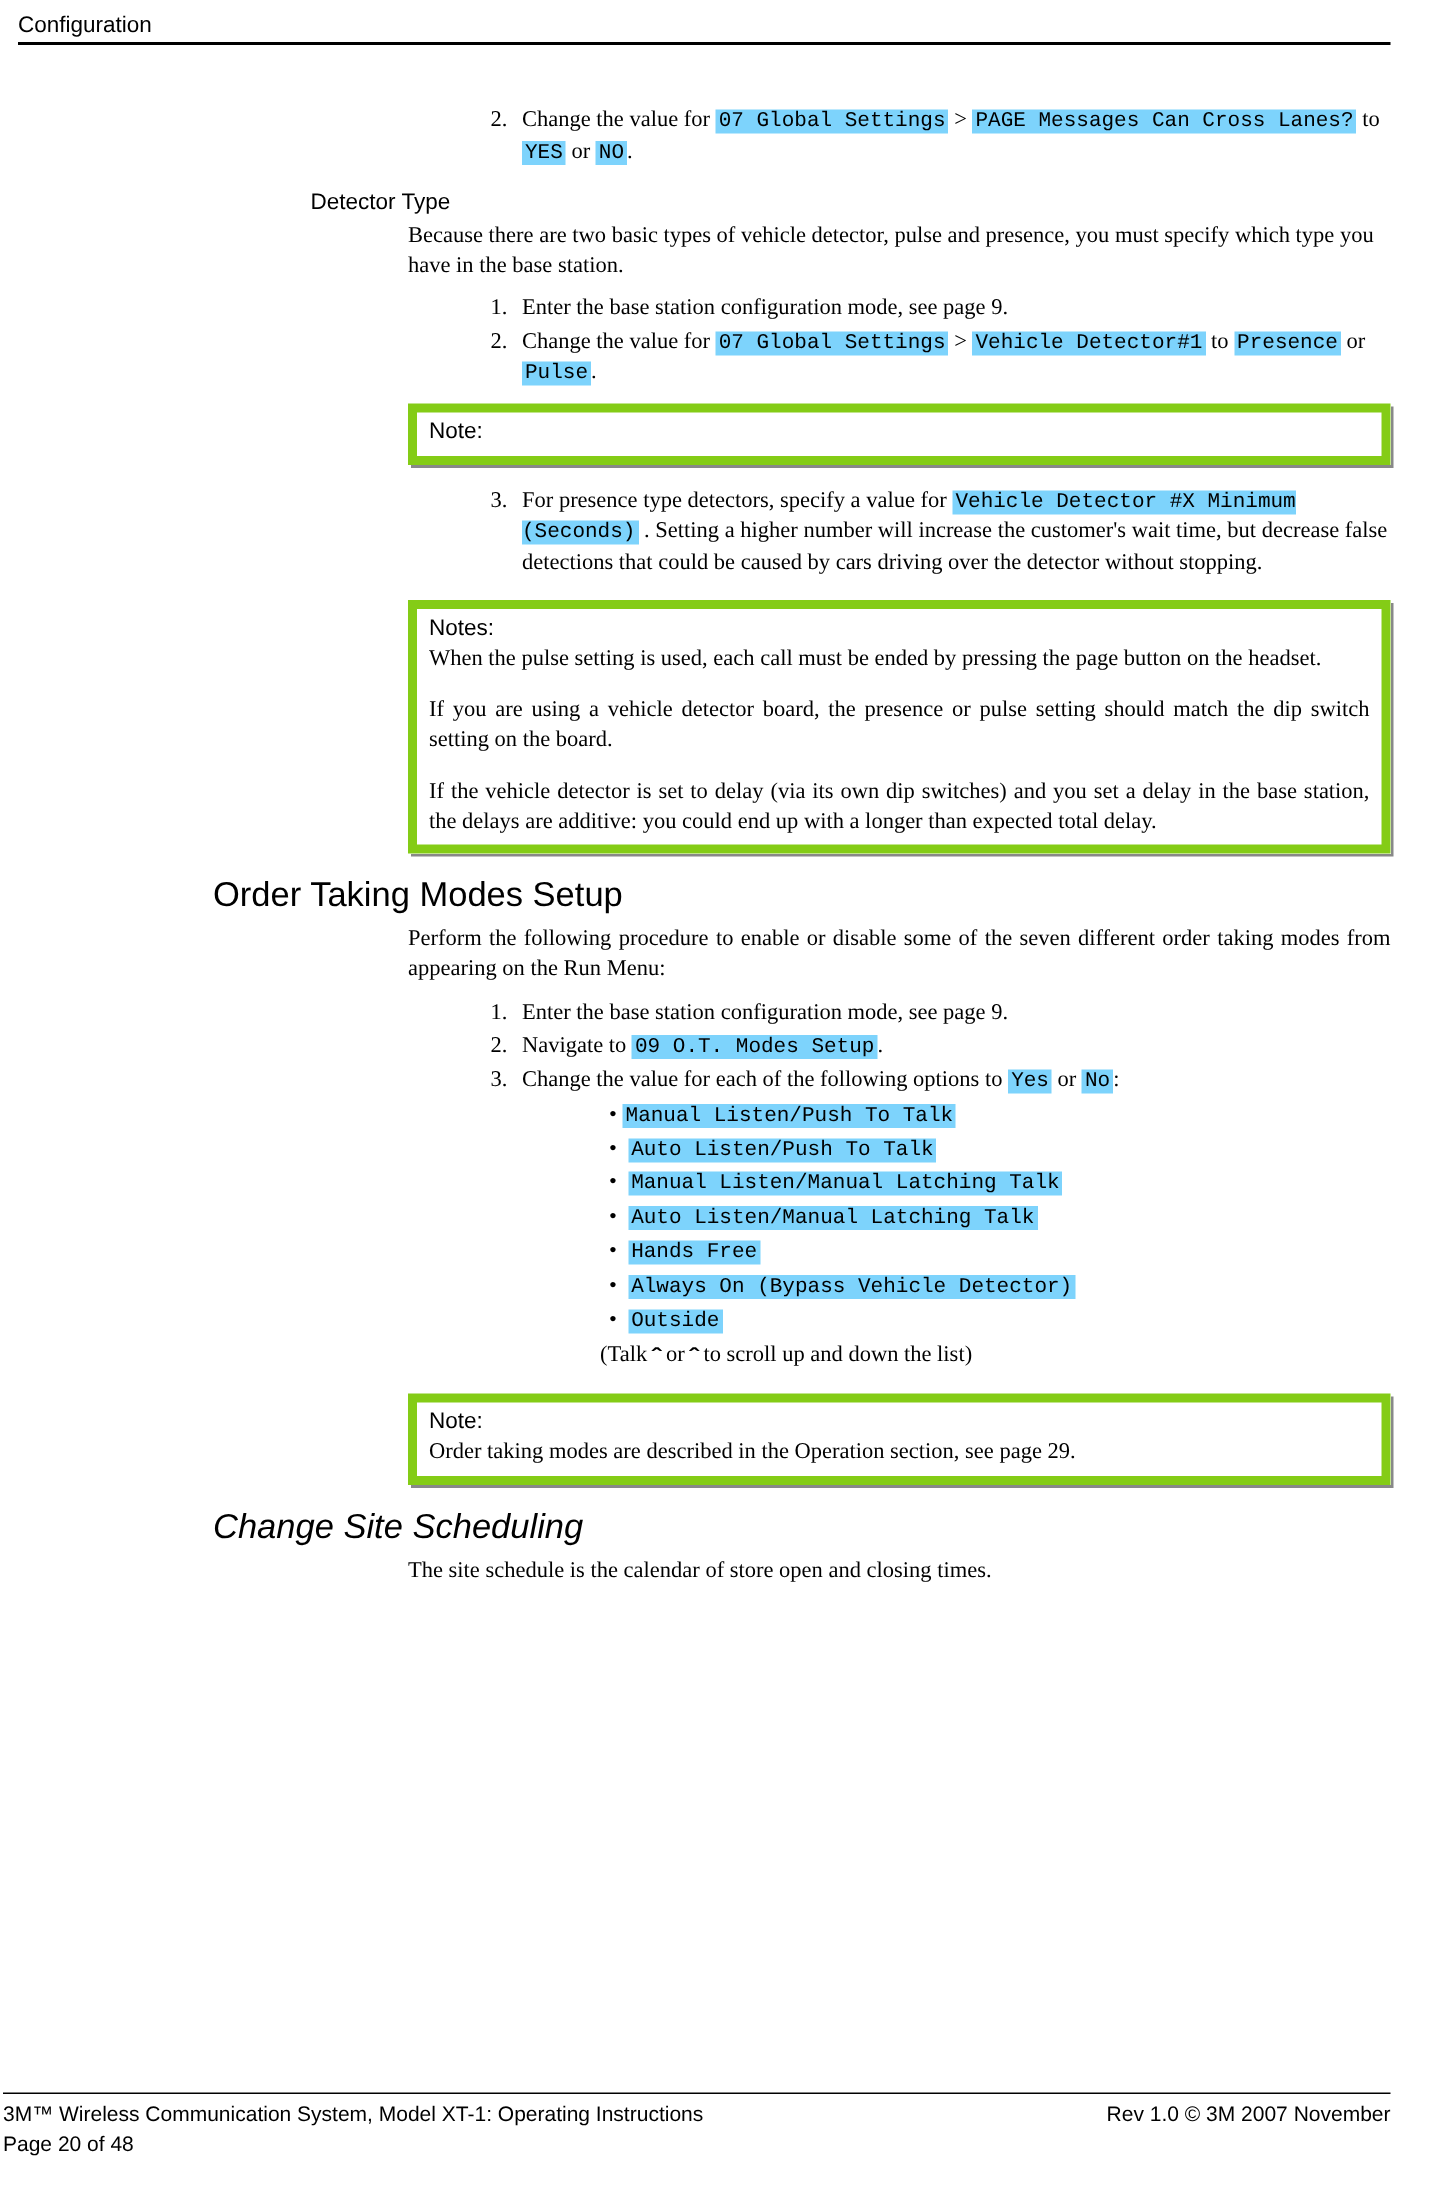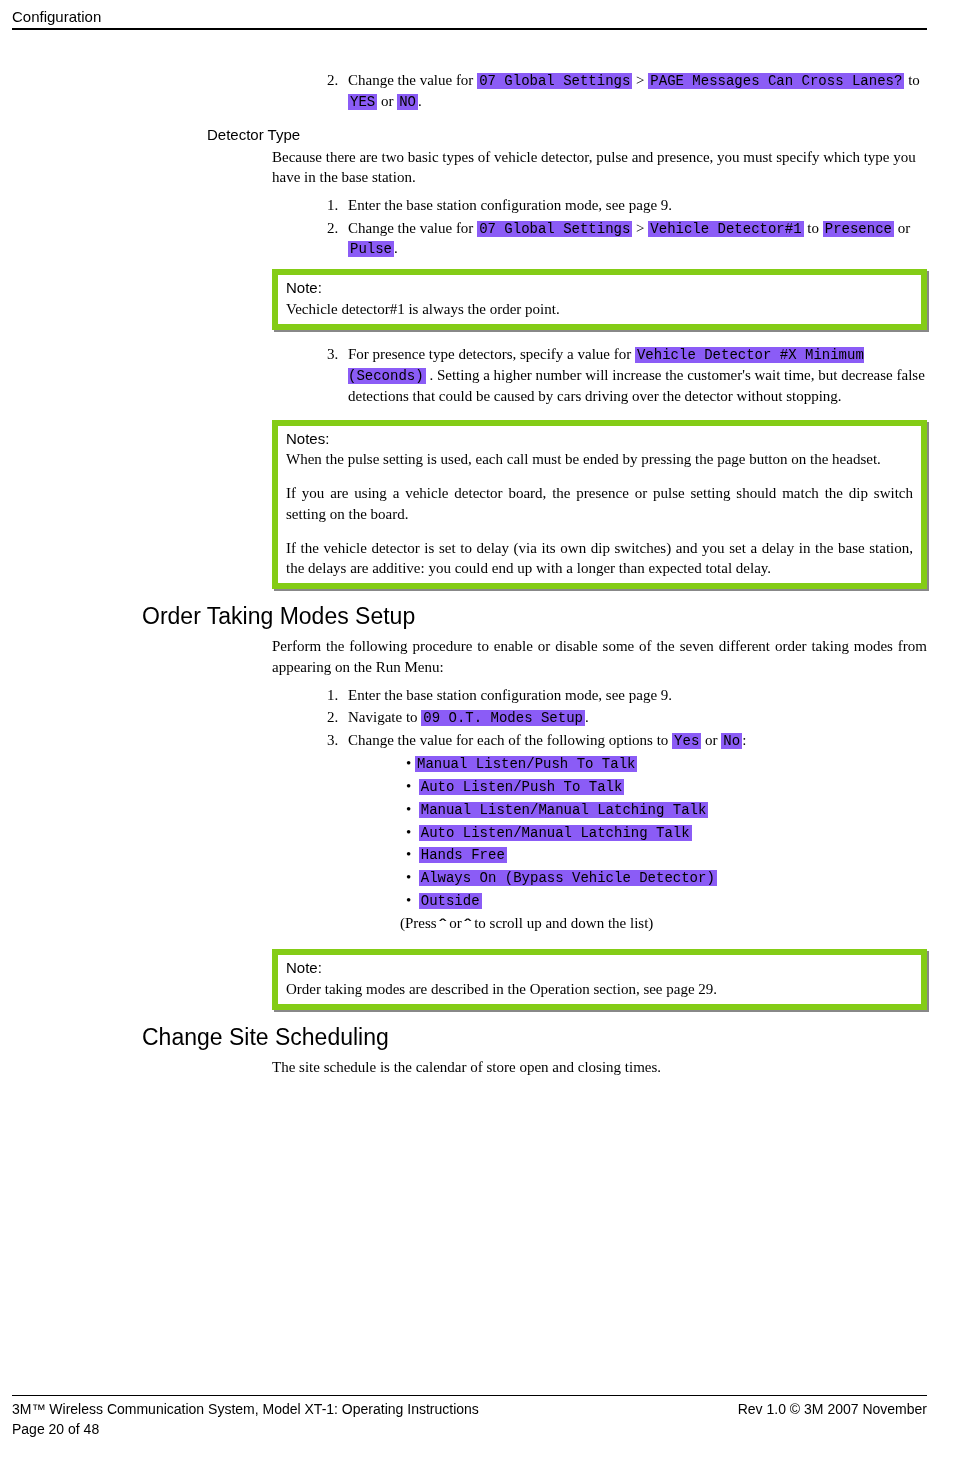--- a/index.html
+++ b/index.html
@@ -42,21 +42,21 @@
     margin: 0 0 14px 0;
     padding-left: 70px;
     text-indent: 0;
   }
   ol.numlist li {
     margin-bottom: 2px;
     padding-left: 6px;
     line-height: 1.35;
   }
   .hl {
-    background-color: #8b5cf6;
+    background-color: #7dd3fc;
     font-family: "Courier New", Courier, monospace;
     font-size: 14px;
     padding: 0 2px;
   }
   .sub-head {
     font-family: Arial, Helvetica, sans-serif;
     font-size: 15px;
     margin-bottom: 4px;
   }
   .section-head {
@@ -102,21 +102,21 @@
   .bullet-list li.first::before {
     content: "• ";
     margin-left: 0;
   }
   .press-note {
     margin-left: 52px;
   }
   .footer {
     position: absolute;
     bottom: 20px;
-    left: 12px;
+    left: 2px;
     right: 40px;
     font-family: Arial, Helvetica, sans-serif;
     font-size: 14px;
   }
   .hr-bottom {
     border: none;
     border-top: 1.5px solid #000;
     margin: 0 0 5px 0;
   }
   .footer-row {
@@ -158,21 +158,20 @@
     <ol class="numlist" style="margin-bottom:6px;">
       <li>Enter the base station configuration mode, see page 9.</li>
       <li>
         <span>Change the value for </span>
         <span class="hl">07 Global Settings</span><span> &gt; </span><span class="hl">Vehicle Detector#1</span><span> to </span><span class="hl">Presence</span><span> or </span><span class="hl">Pulse</span><span>.</span>
       </li>
     </ol>
 
     <div class="note-box">
       <div class="note-label">Note:</div>
-      <p>Vechicle detector#1 is always the order point.</p>
     </div>
 
     <ol class="numlist" start="3">
       <li>
         <span>For presence type detectors, specify a value for  </span>
         <span class="hl">Vehicle Detector #X Minimum (Seconds)</span>
         <span> .  Setting a higher number will increase the customer's wait time, but decrease false detections that could be caused by cars driving over the detector without stopping.</span>
       </li>
     </ol>
 
@@ -199,32 +198,32 @@
         <ul class="bullet-list">
           <li class="first"><span class="hl">Manual Listen/Push To Talk</span></li>
           <li>&nbsp;<span class="hl">Auto Listen/Push To Talk</span></li>
           <li>&nbsp;<span class="hl">Manual Listen/Manual Latching Talk</span></li>
           <li>&nbsp;<span class="hl">Auto Listen/Manual Latching Talk</span></li>
           <li>&nbsp;<span class="hl">Hands Free</span></li>
           <li>&nbsp;<span class="hl">Always On  (Bypass Vehicle Detector)</span></li>
           <li>&nbsp;<span class="hl">Outside</span></li>
         </ul>
         <div class="press-note">
-          <span>(Press </span><span class="caret">ˆ</span><span> or </span><span class="caret">ˆ</span><span> to scroll up and down the list)</span>
+          <span>(Talk </span><span class="caret">ˆ</span><span> or </span><span class="caret">ˆ</span><span> to scroll up and down the list)</span>
         </div>
       </li>
     </ol>
 
     <div class="note-box" style="margin-top:16px;">
       <div class="note-label">Note:</div>
       <p>Order taking modes are described in the Operation section, see page 29.</p>
     </div>
   </div>
 
-  <div class="content-wide" style="margin-top:6px;">
+  <div class="content-wide" style="margin-top:6px;font-style:italic;">
     <div class="section-head">Change Site Scheduling</div>
   </div>
   <div class="content">
     <p class="body-para">The site schedule is the calendar of store open and closing times.</p>
   </div>
 
   <div class="footer">
     <hr class="hr-bottom">
     <div class="footer-row">
       <span>3M™ Wireless Communication System, Model XT-1: Operating Instructions</span>

